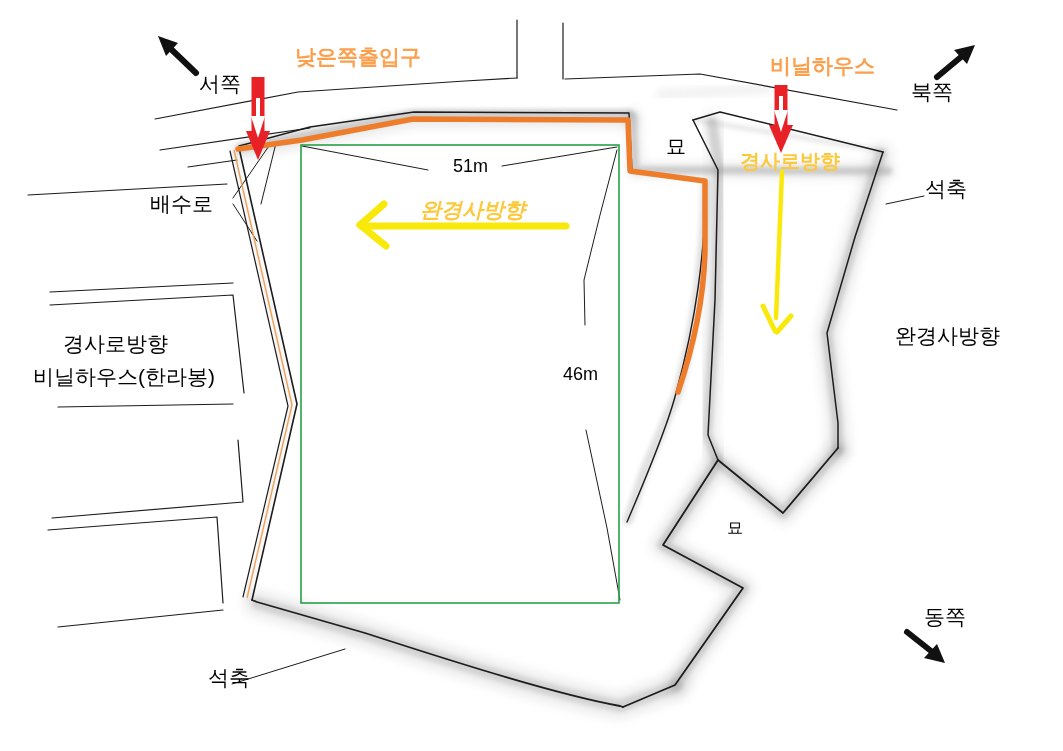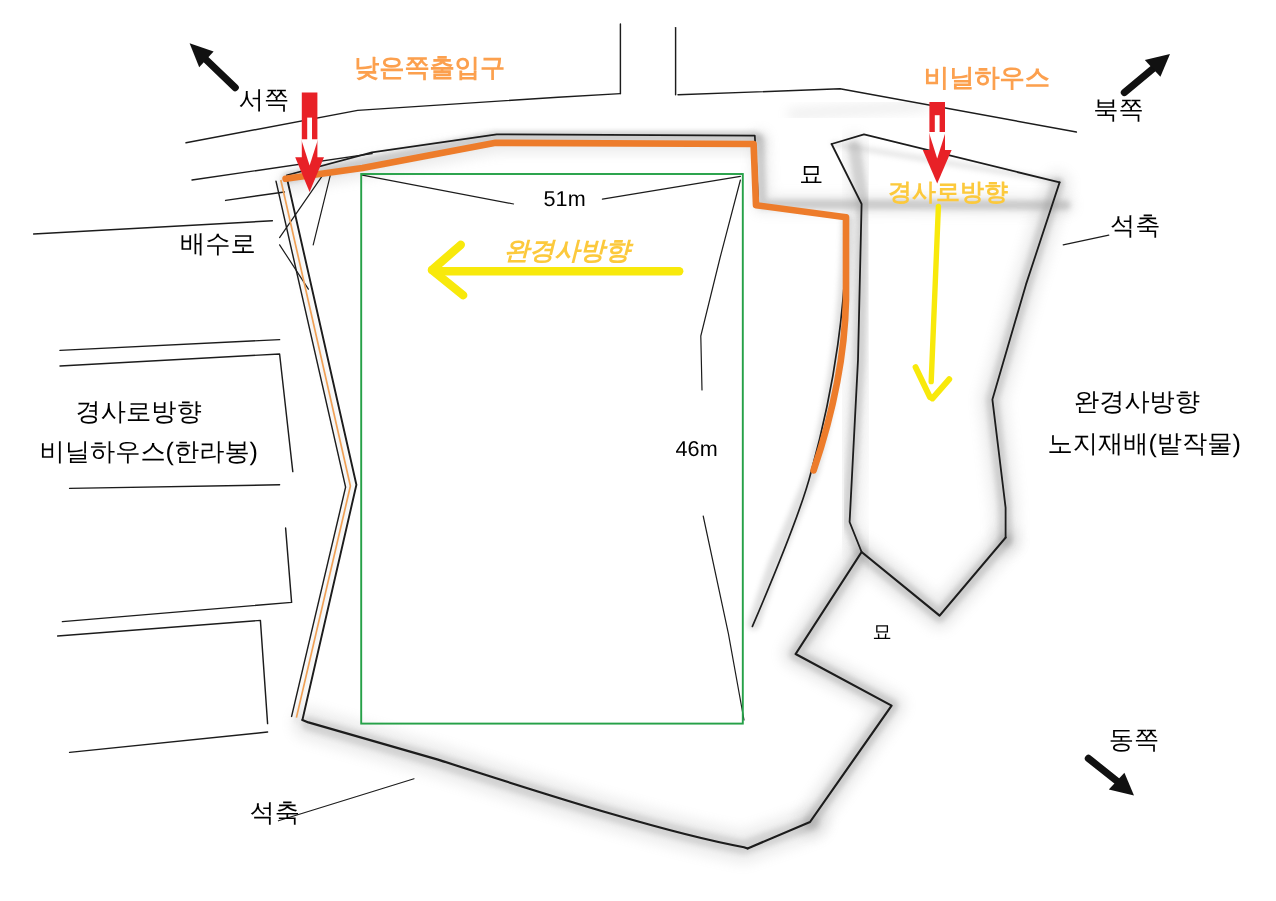--- a/index.html
+++ b/index.html
@@ -131,18 +131,17 @@
   <div class="lbl" style="left:666px;top:135px;font-size:20px;">묘</div>
   <div class="lbl yellow" style="left:740px;top:150px;font-size:20px;">경사로방향</div>
   <div class="lbl" style="left:925px;top:177px;">석축</div>
   <div class="lbl" style="left:150px;top:192px;">배수로</div>
   <div class="lbl dim" style="left:453px;top:157px;">51m</div>
   <div class="lbl yellow" style="left:420px;top:198px;font-style:italic;">완경사방향</div>
   <div class="lbl dim" style="left:563px;top:365px;">46m</div>
   <div class="lbl" style="left:63px;top:332px;">경사로방향</div>
   <div class="lbl" style="left:33px;top:365px;text-align:center;">비닐하우스(한라봉)</div>
   <div class="lbl" style="left:895px;top:324px;">완경사방향</div>
-  <div class="lbl" style="left:873px;top:359px;">노지재배(밭작물)</div>
   <div class="lbl small" style="left:727px;top:519px;">묘</div>
   <div class="lbl" style="left:924px;top:605px;">동쪽</div>
   <div class="lbl" style="left:208px;top:666px;">석축</div>
 
 </div>
 
 </body></html>

